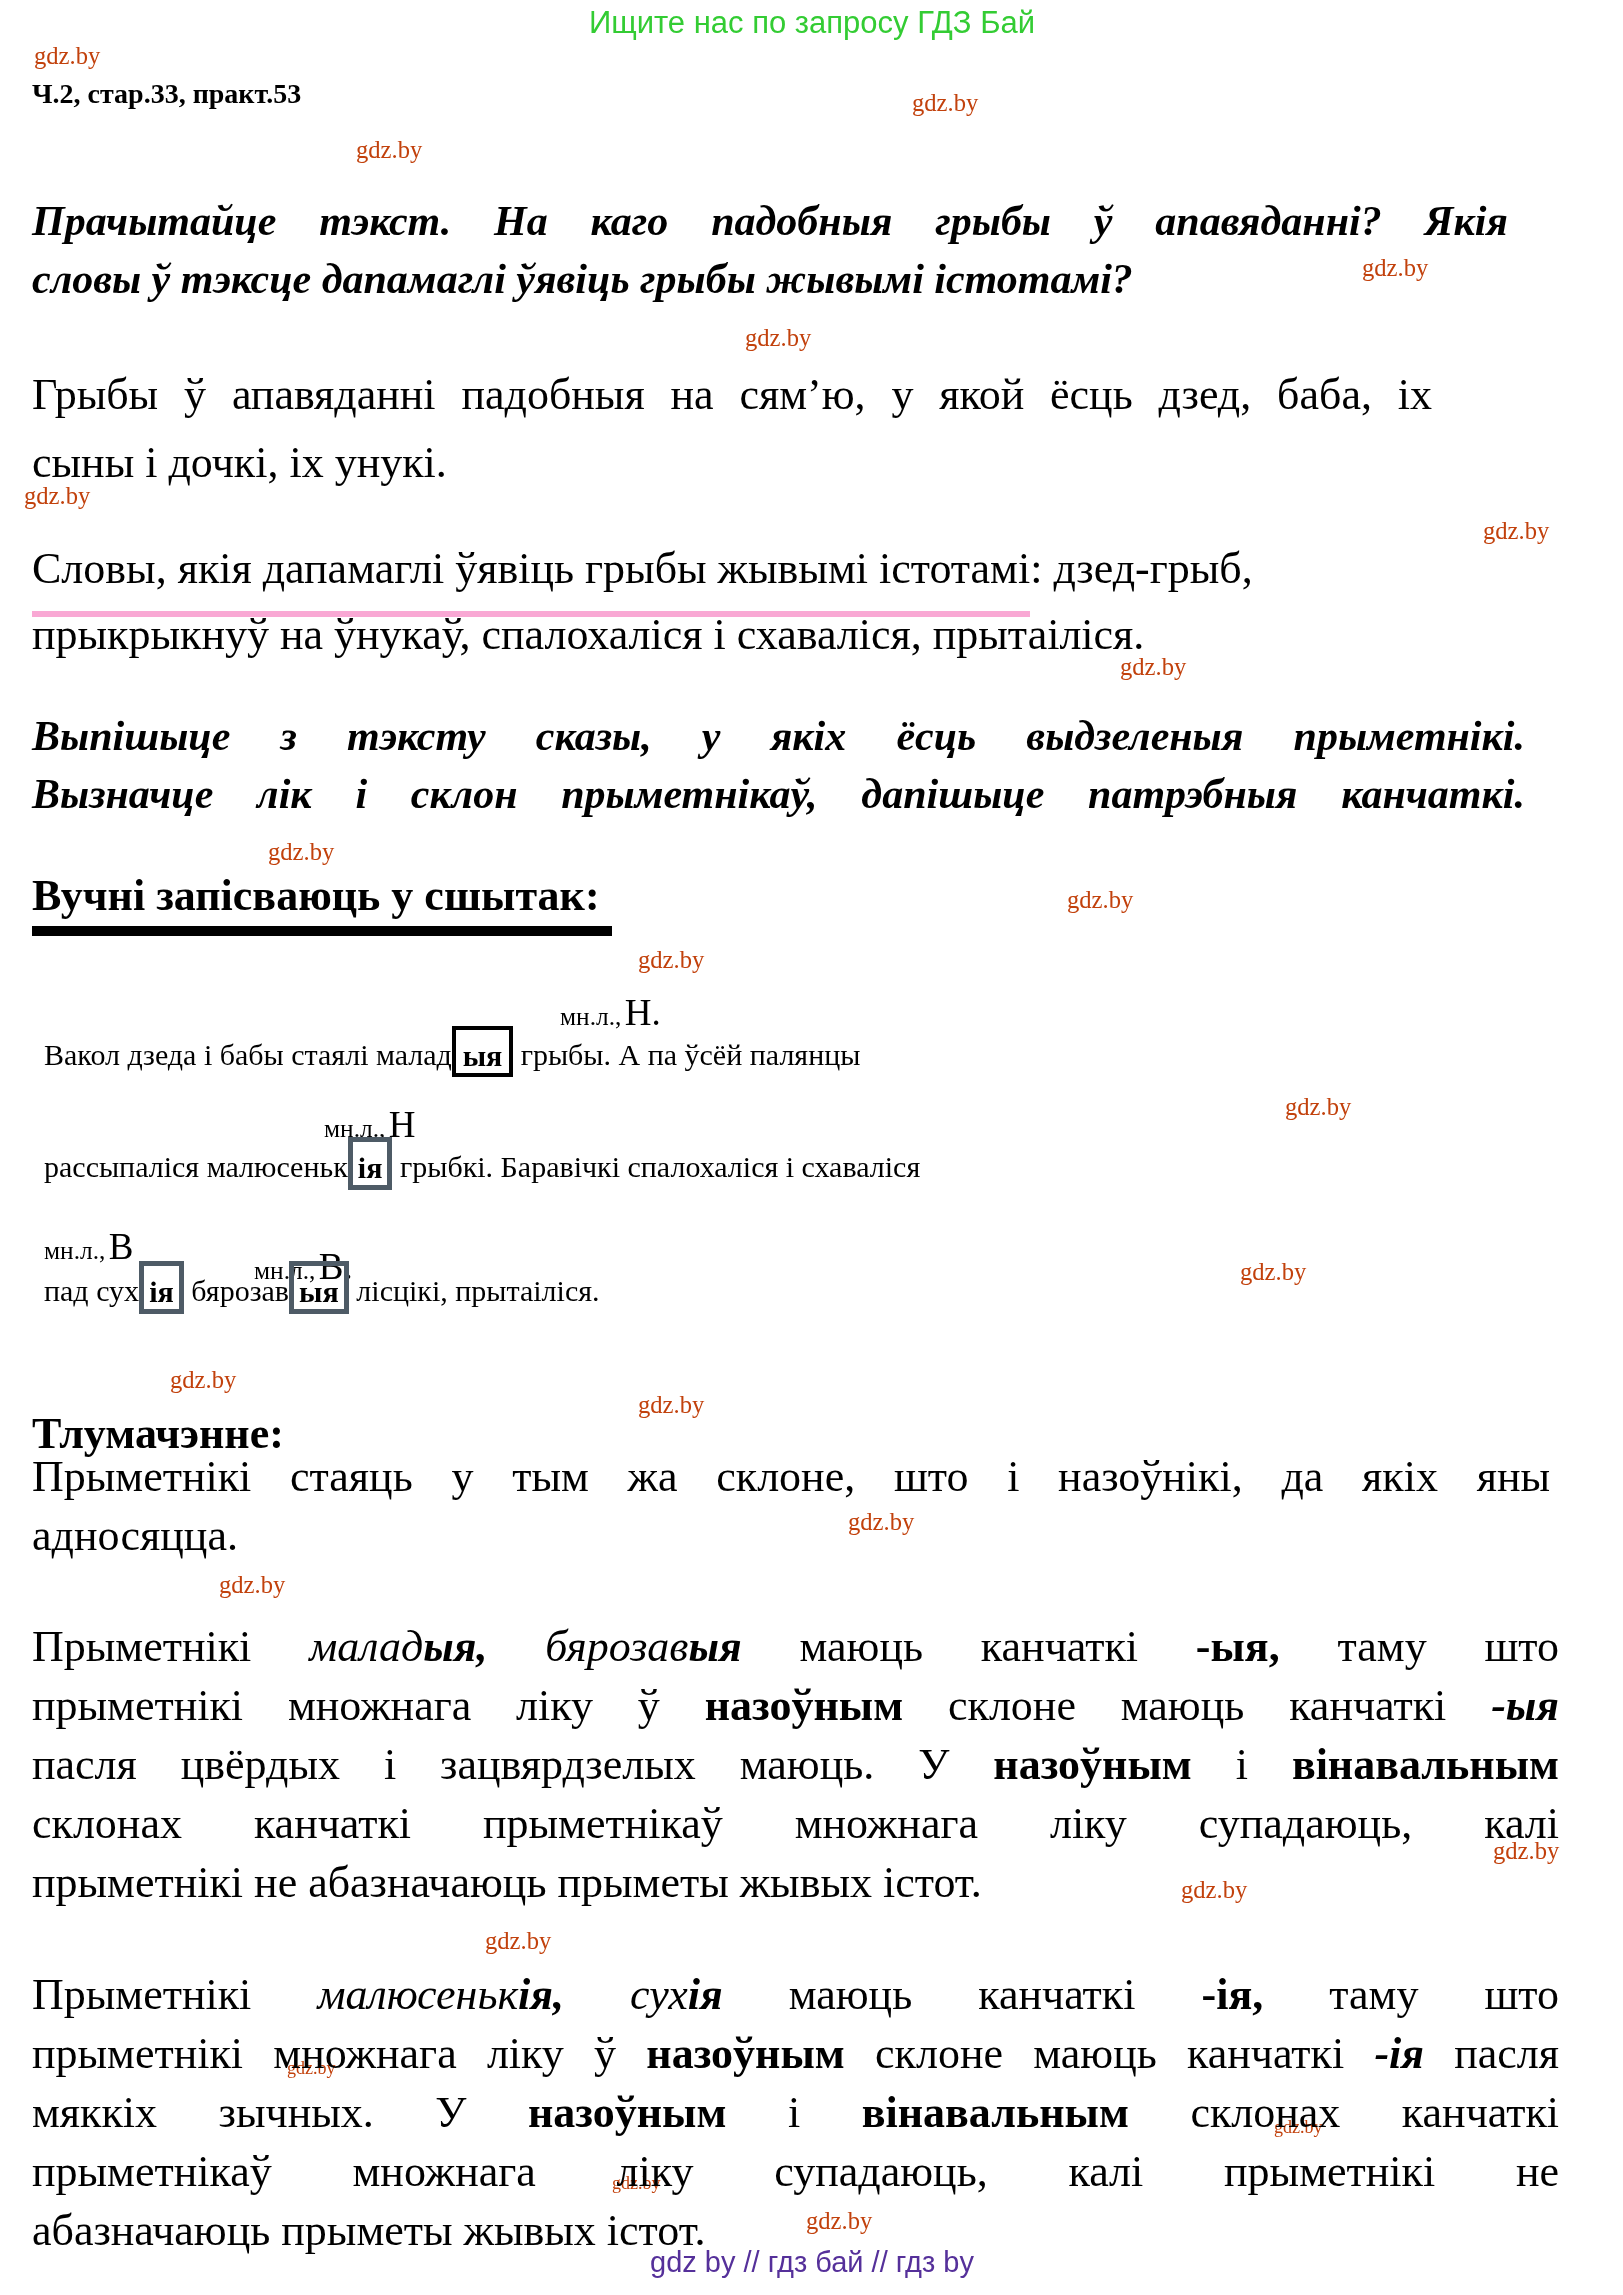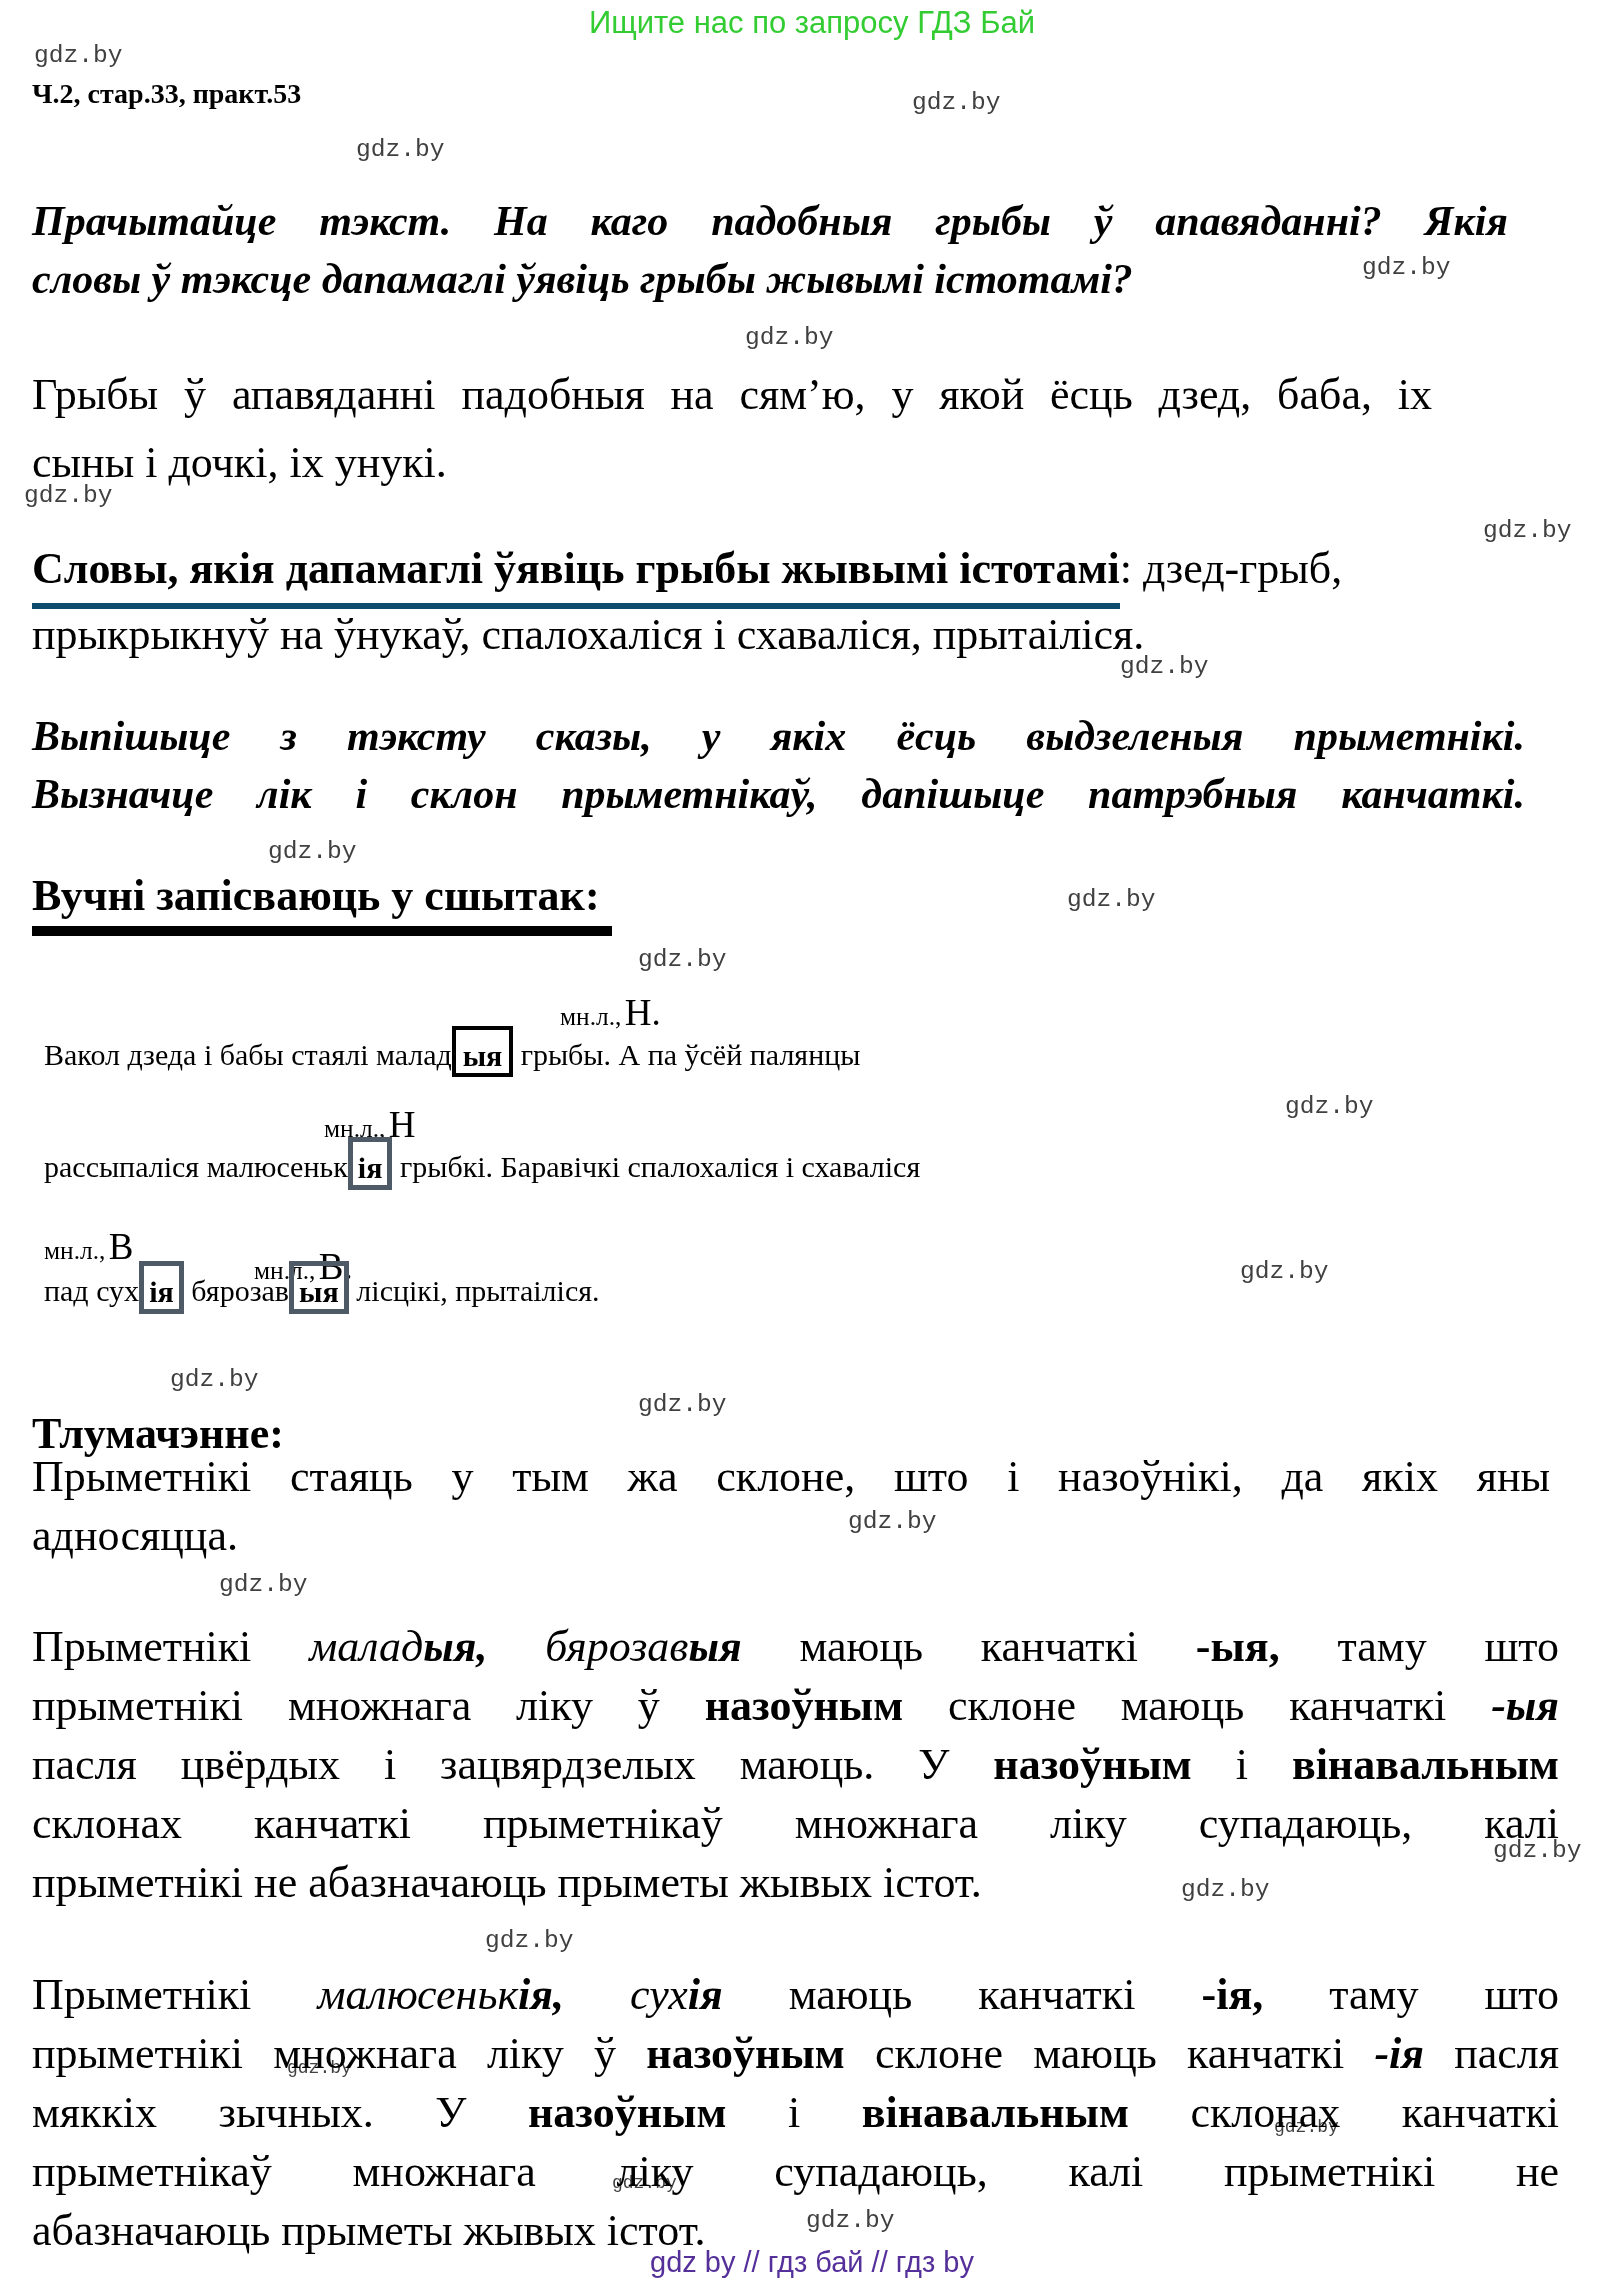--- a/index.html
+++ b/index.html
@@ -2,22 +2,22 @@
 <html style="font-size:13.6px"><head>
 <meta charset="utf-8">
 <style>
   html,body{margin:0;padding:0;background:#ffffff;}
   #page{position:relative;width:1624px;height:2295px;background:#ffffff;
         font-family:"Liberation Serif",serif;color:#000;overflow:hidden;}
 
   .banner{position:absolute;top:5.1px;left:0;width:100%;text-align:center;
           font-family:"Liberation Sans",sans-serif;font-size:31px;color:#33CC33;}
 
-  .wm{position:absolute;font-family:Liberation Mono, monospace;font-size:24.6px;
-      color:#404040;white-space:nowrap;}
+  .wm{position:absolute;font-family:Liberation Serif, serif;font-size:24.6px;
+      color:#c2410c;white-space:nowrap;}
   .wm-sm{font-size:18px;}
 
   .page-title{position:absolute;left:32px;top:78px;font-size:28px;font-weight:bold;white-space:nowrap;}
 
   .block{position:absolute;left:32px;}
   .q{font-size:42px;font-weight:bold;font-style:italic;}
   .body{font-size:44px;}
   .stretch{text-align:justify;text-align-last:justify;}
 
   #q1{top:192px;width:1476px;line-height:58px;}
@@ -43,21 +43,21 @@
 
   .expl-head{position:absolute;left:32px;font-size:44px;font-weight:bold;}
   #eh{top:1408px;}
   #p1{top:1447px;width:1518px;line-height:59px;}
   #p2{top:1617px;width:1527px;line-height:59px;}
   #p3{top:1965px;width:1527px;line-height:59px;}
 
   .s-i{font-style:italic;}
   .s-b{font-weight:bold;}
   .s-bi{font-weight:bold;font-style:italic;}
-  .s-ul{border-bottom:6px solid #0c4a6e;padding-bottom:10px;font-weight:bold;}
+  .s-ul{border-bottom:6px solid #f9a8d4;padding-bottom:18px;}
   .s-box1{font-weight:bold;border:4.2px solid #000000;padding:8.5px 6.8px 1.7px;}
   .s-box2{font-weight:bold;border:5.1px solid #4E5B66;padding:8.5px 5.1px 1.7px;}
 
   .footer{position:absolute;top:2246px;left:0;width:100%;text-align:center;
           font-family:"Liberation Sans",sans-serif;font-size:29px;color:#55309A;}
 </style>
 </head>
 <body>
 
 <div id="page">

